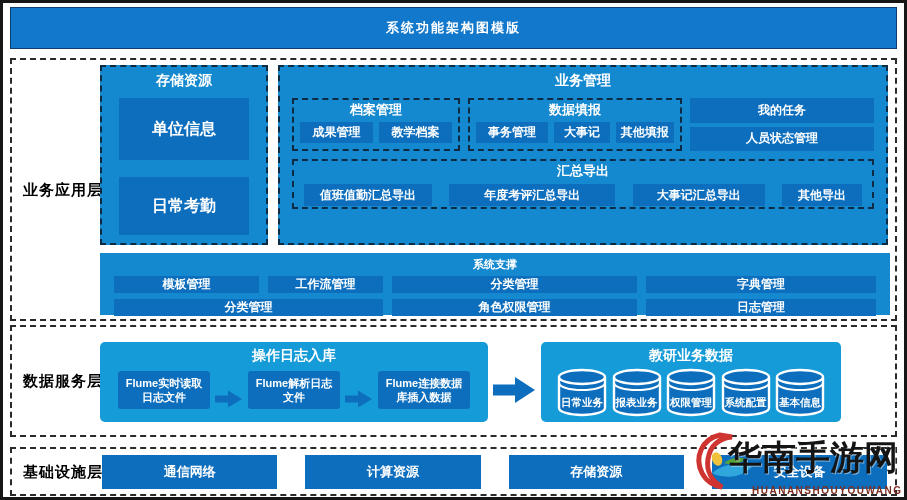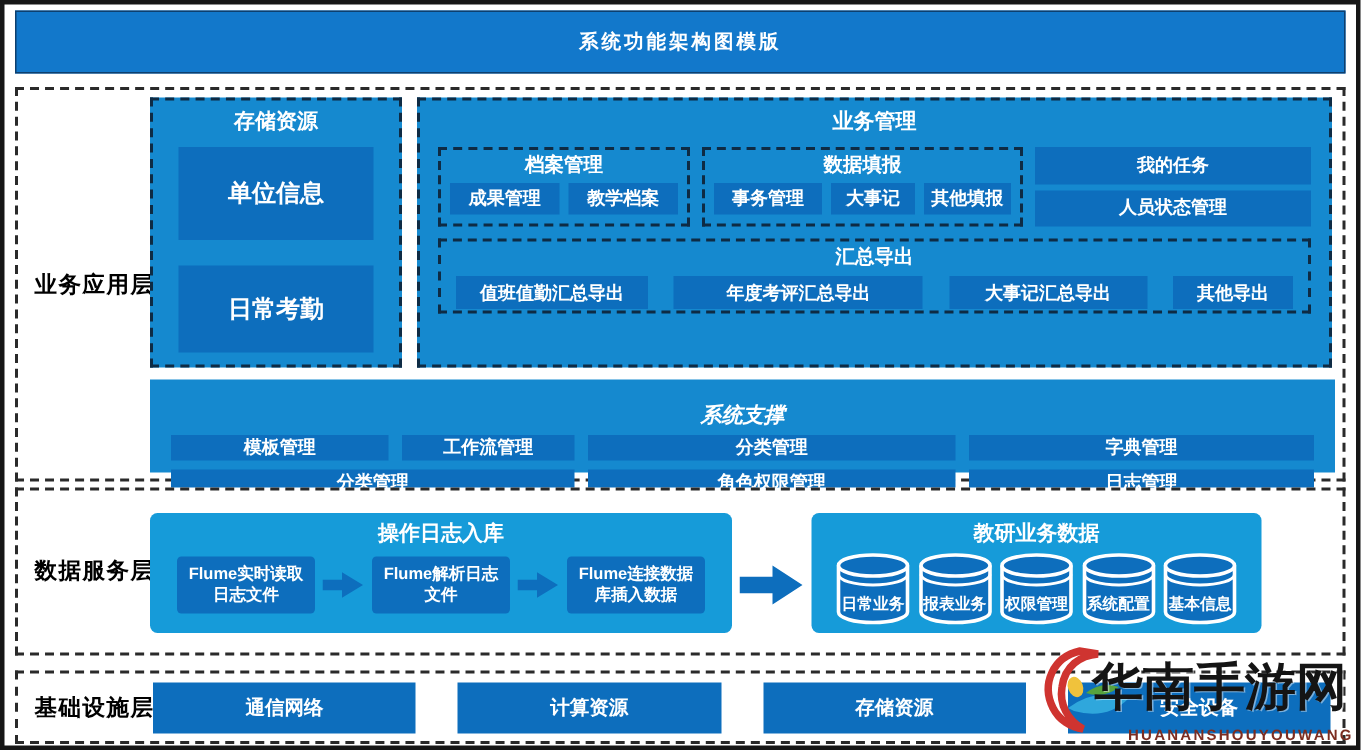--- a/index.html
+++ b/index.html
@@ -58,30 +58,30 @@
   #export { margin:8px 12px 0; height:50px; }
   #export .btnrow { display:flex; justify-content:space-between; margin:4px 10px 0; }
   #export .btnrow .chip { height:22px; }
   #export .btnrow .chip:nth-child(1){ width:128px; }
   #export .btnrow .chip:nth-child(2){ width:166px; }
   #export .btnrow .chip:nth-child(3){ width:132px; }
   #export .btnrow .chip:nth-child(4){ width:80px; }
 
   
   #support { left:88px; top:193px; width:790px; height:62px; border:none; }
-  #support .panel-title { font-size:14px; padding-top:15px;font-style:italic; }
+  #support .panel-title { font-size:11px; padding-top:4px; }
   .support-grid { display:grid; grid-template-columns:145px 115px 245px 1fr;
                   gap:6px 9px; margin:4px 14px 0; }
   .support-grid .chip { height:17px; }
   .sg-span2 { grid-column:1 / 3; }
 
   
   .flow { position:absolute; background:#169bd9; border-radius:5px; }
   #logflow { left:88px; top:15px; width:388px; height:80px; }
-  #logflow .steps { display:flex; align-items:center; justify-content:center;
+  #logflow .steps { display:flex; align-items:flex-end; justify-content:center;
                     gap:5px; margin-top:6px; padding:0 8px; }
   .step { width:92px; height:38px; background:#0d6ebd; border-radius:3px; color:#fff;
           font-size:11px; font-weight:bold; display:flex; align-items:center;
           justify-content:center; text-align:center; line-height:1.3; padding:2px 4px; }
   .arrow-sm { flex:0 0 auto; display:flex; align-items:center; }
   #big-arrow { position:absolute; left:481px; top:48px; }
   #bizdata { left:529px; top:15px; width:300px; height:80px; }
   #bizdata .cyls { display:flex; justify-content:space-between; padding:3px 14px 0; }
   .cyl { position:relative; width:54px; height:50px; }
   .cyl svg { position:absolute; inset:0; }

